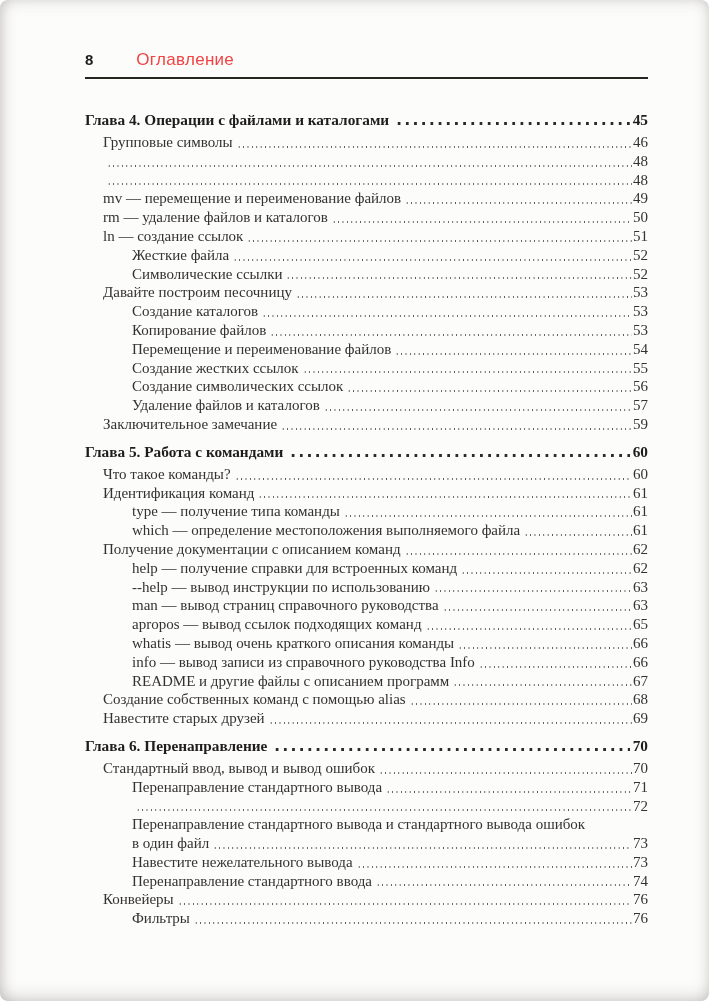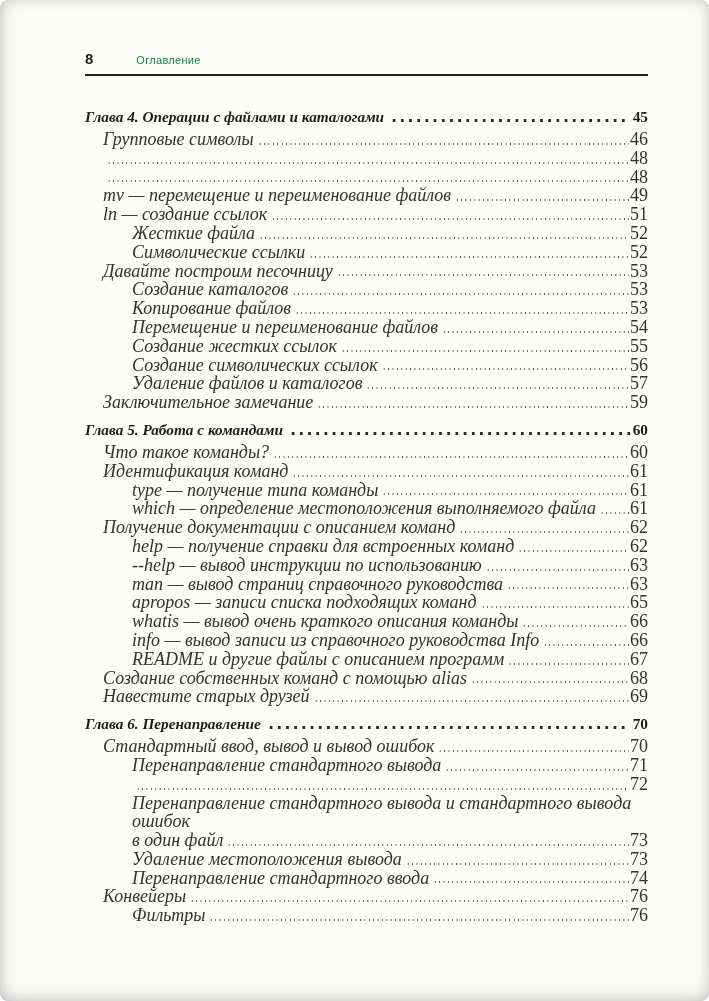--- a/index.html
+++ b/index.html
@@ -37,44 +37,44 @@
     font-family: "Liberation Sans", sans-serif;
     color: #1d1c18;
   }
   .header .pagenum {
     font-weight: bold;
     font-size: 15px;
     line-height: 17px;
   }
   .header .running {
     margin-left: 43px;
-    font-size: 11px;
+    font-size: 17px;
     letter-spacing: 0.3px;
-    color: #15803d;
+    color: #ef4444;
   }
   .toc { padding-top: 23px; padding-bottom: 20px; }
   .toc-row {
     display: flex;
     align-items: flex-end;
-    font-size: 18px;
+    font-size: 15px;
     line-height: 18.8px;
     color: #34322e;
   }
   .toc-row.l1 { padding-left: 18px; }
   .toc-row.l2 { padding-left: 47px; }
   .toc-row.chapter {
     font-weight: bold;
     font-size: 15.3px;
     line-height: 20px;
     color: #1e1d19;
     margin-top: 8px;
     margin-bottom: 3px;
     padding-left: 0;
   }
-  .toc-title { flex: 0 1 auto; font-style: italic; }
+  .toc-title { flex: 0 1 auto; }
   .leader {
     flex: 1 1 auto;
     align-self: flex-end;
     height: 4px;
     margin: 0 1px 3px 4px;
     background-image: radial-gradient(circle, #56534d 0.85px, rgba(0,0,0,0) 1px);
     background-size: 4.4px 4px;
     background-repeat: repeat-x;
     background-position: left center;
     min-width: 12px;
@@ -119,20 +119,25 @@
         <div class="toc-row l1">
           <span class="leader"></span>
           <span class="toc-page">48</span>
         </div>
         <div class="toc-row l1">
           <span class="toc-title">mv — перемещение и переименование файлов</span>
           <span class="leader"></span>
           <span class="toc-page">49</span>
         </div>
         <div class="toc-row l1">
+          <span class="toc-title">rm — удаление файлов и каталогов</span>
+          <span class="leader"></span>
+          <span class="toc-page">50</span>
+        </div>
+        <div class="toc-row l1">
           <span class="toc-title">ln — создание ссылок</span>
           <span class="leader"></span>
           <span class="toc-page">51</span>
         </div>
         <div class="toc-row l2">
           <span class="toc-title">Жесткие файла</span>
           <span class="leader"></span>
           <span class="toc-page">52</span>
         </div>
         <div class="toc-row l2">
@@ -219,21 +224,21 @@
           <span class="toc-title">--help — вывод инструкции по использованию</span>
           <span class="leader"></span>
           <span class="toc-page">63</span>
         </div>
         <div class="toc-row l2">
           <span class="toc-title">man — вывод страниц справочного руководства</span>
           <span class="leader"></span>
           <span class="toc-page">63</span>
         </div>
         <div class="toc-row l2">
-          <span class="toc-title">apropos — записи списка подходящих команд</span>
+          <span class="toc-title">apropos — вывод ссылок подходящих команд</span>
           <span class="leader"></span>
           <span class="toc-page">65</span>
         </div>
         <div class="toc-row l2">
           <span class="toc-title">whatis — вывод очень краткого описания команды</span>
           <span class="leader"></span>
           <span class="toc-page">66</span>
         </div>
         <div class="toc-row l2">
           <span class="toc-title">info — вывод записи из справочного руководства Info</span>
@@ -276,21 +281,21 @@
         </div>
         <div class="toc-row l2 wrap">
           <div class="wline1"><span class="toc-title">Перенаправление стандартного вывода и стандартного вывода ошибок</span></div>
           <div class="wline2">
             <span class="toc-title">в один файл</span>
             <span class="leader"></span>
             <span class="toc-page">73</span>
           </div>
         </div>
         <div class="toc-row l2">
-          <span class="toc-title">Удаление местоположения вывода</span>
+          <span class="toc-title">Навестите нежелательного вывода</span>
           <span class="leader"></span>
           <span class="toc-page">73</span>
         </div>
         <div class="toc-row l2">
           <span class="toc-title">Перенаправление стандартного ввода</span>
           <span class="leader"></span>
           <span class="toc-page">74</span>
         </div>
         <div class="toc-row l1">
           <span class="toc-title">Конвейеры</span>

